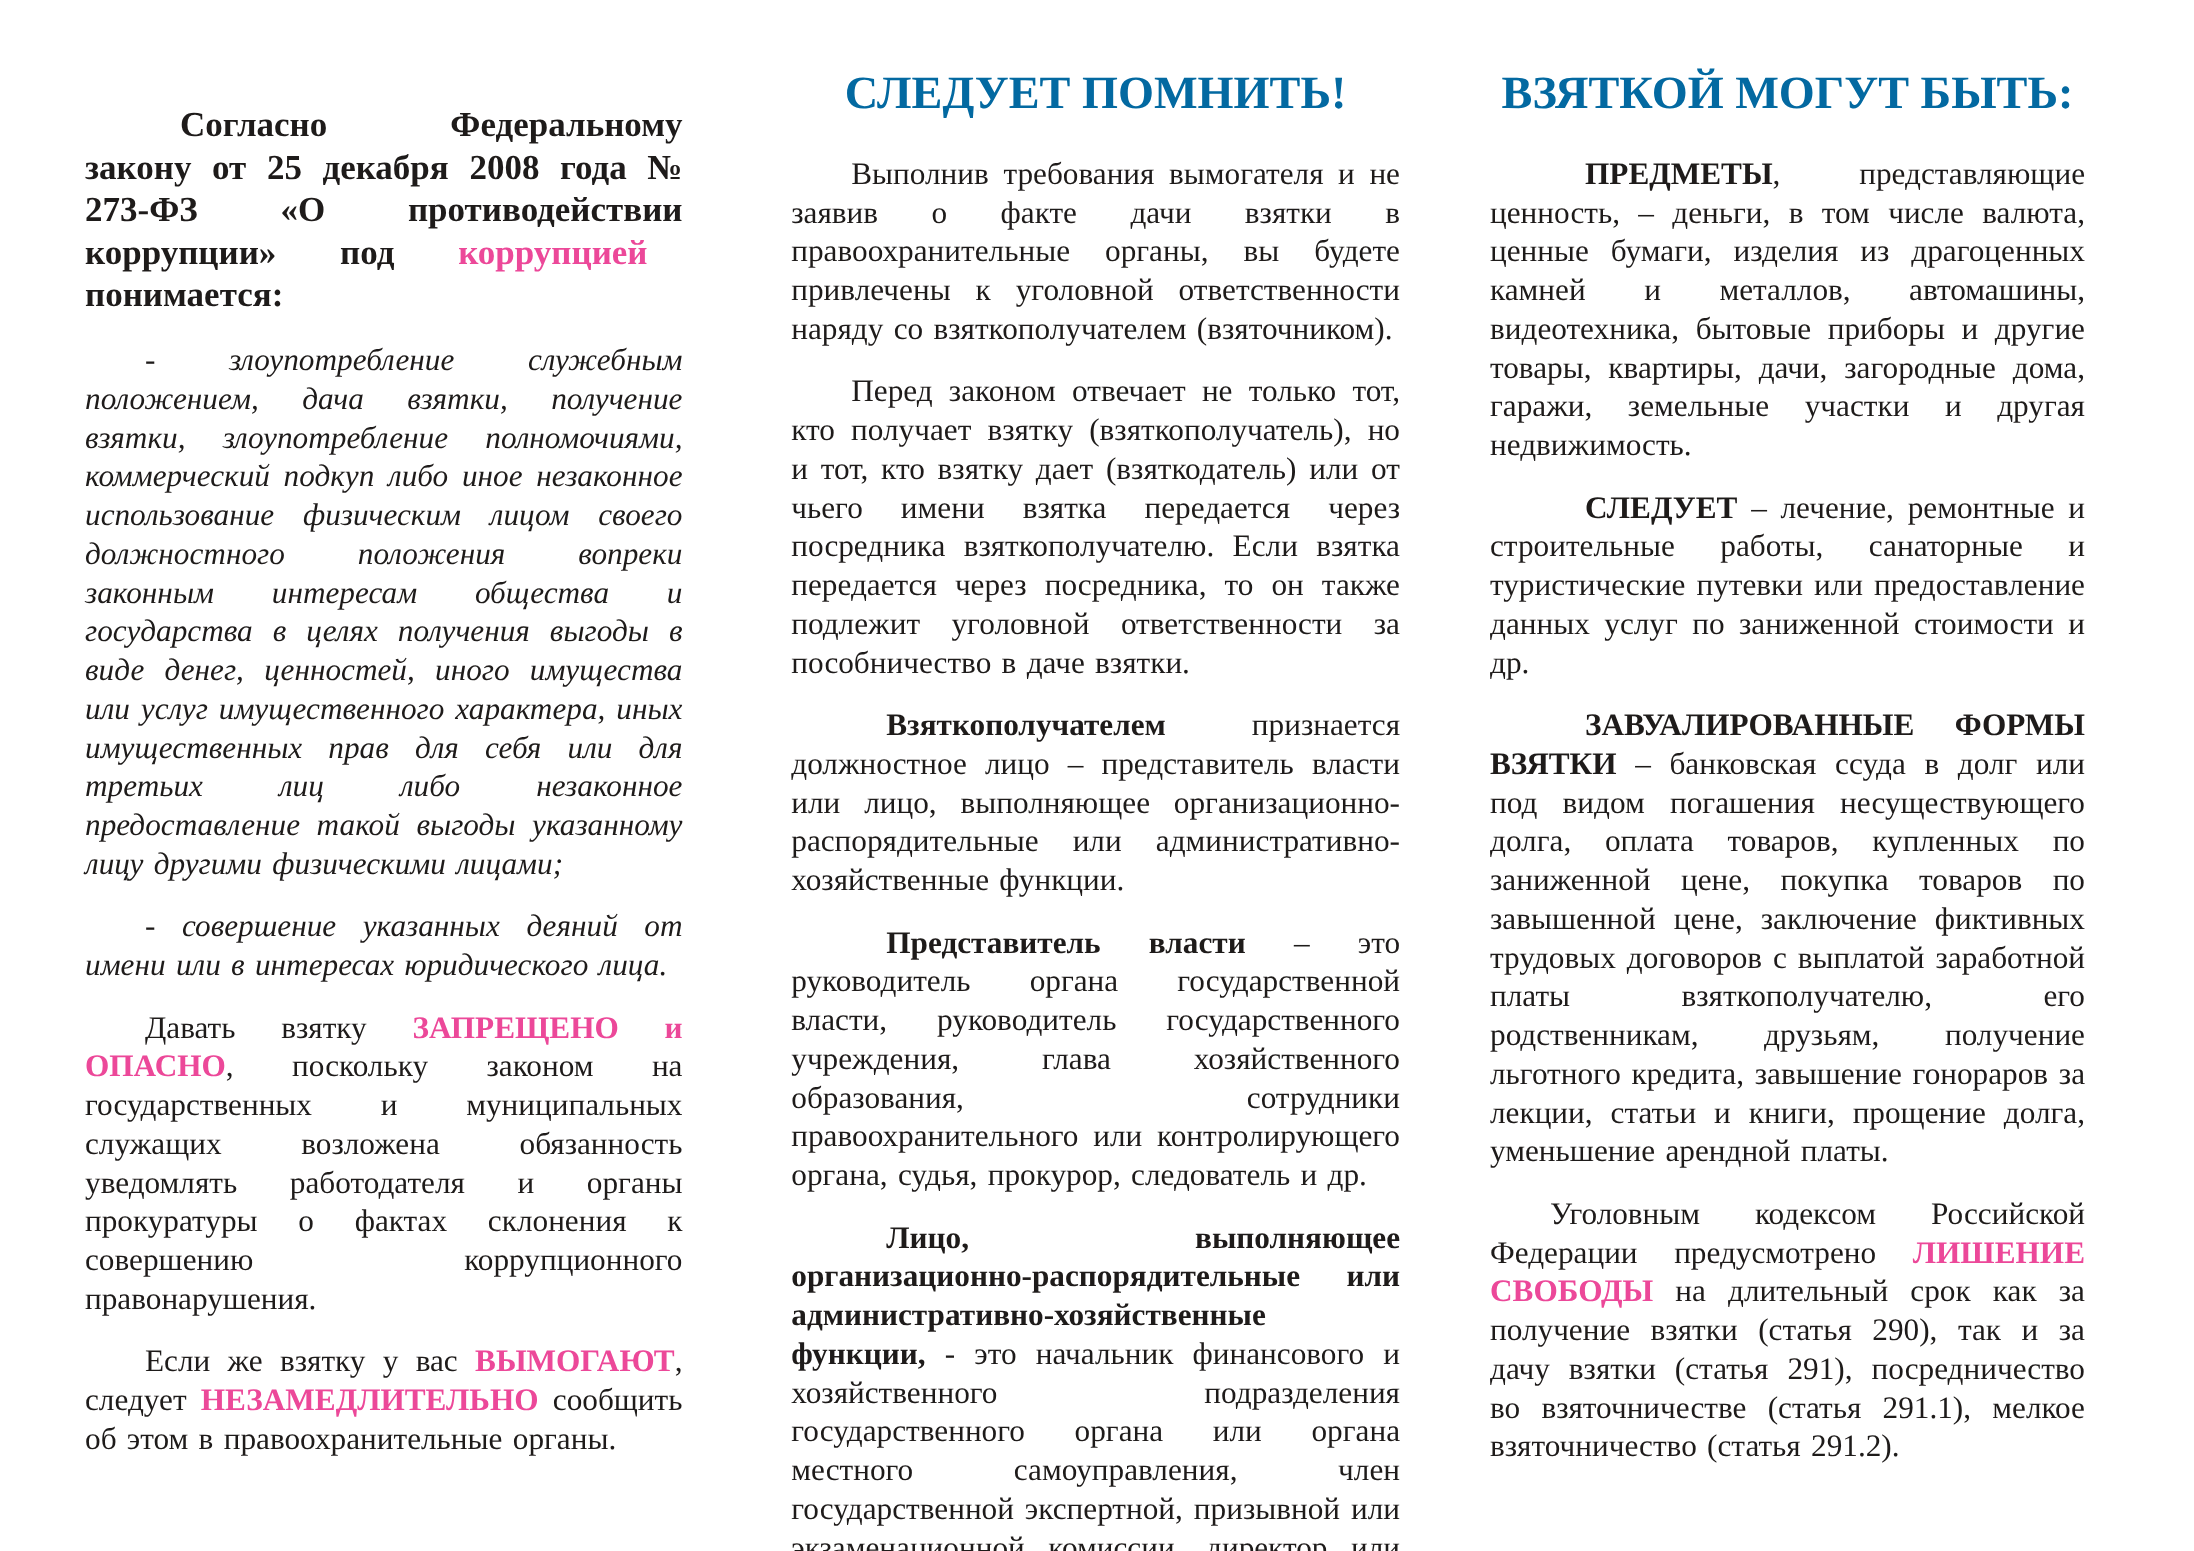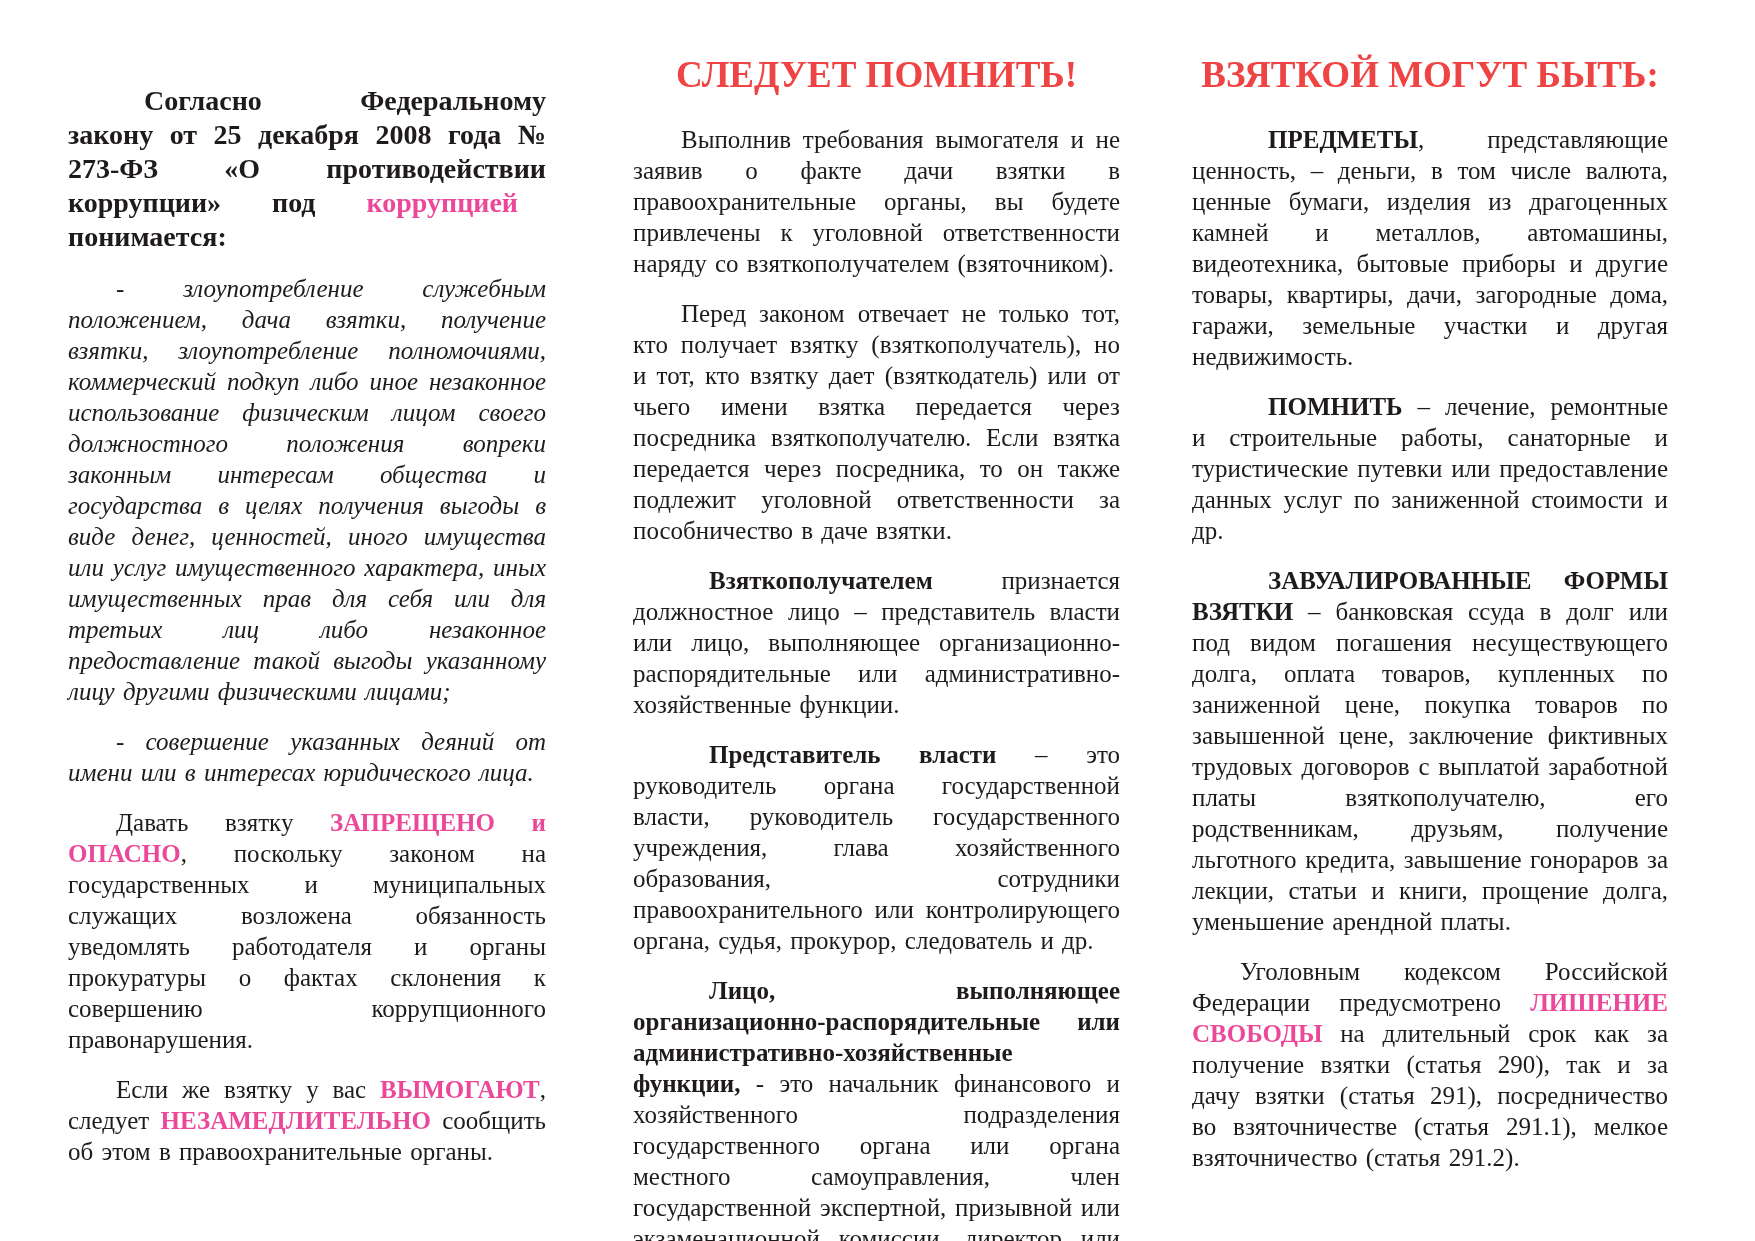--- a/index.html
+++ b/index.html
@@ -39,21 +39,21 @@
   .col p.italic {
     font-style: italic;
   }
   .heading {
     margin: 0 0 28px 0;
     font-size: 37px;
     line-height: 42px;
     font-weight: 700;
     text-align: center;
     text-indent: 0;
-    color: #ef4444;
+    color: #0369a1;
   }
   .run-bold { font-weight: 700; margin-left: 28px; }
   .run-red-bold { font-weight: 700; color: #ec4899; }
   .run-italic { font-style: italic; }
 </style>
 </head>
 <body>
 
 <div class="page">
 
@@ -70,18 +70,18 @@
     <p><span>Выполнив требования вымогателя и не заявив о факте дачи взятки в правоохранительные органы, вы будете привлечены к уголовной ответственности наряду со взяткополучателем (взяточником).</span></p>
     <p><span>Перед законом отвечает не только тот, кто получает взятку (взяткополучатель), но и тот, кто взятку дает (взяткодатель) или от чьего имени взятка передается через посредника взяткополучателю. Если взятка передается через посредника, то он также подлежит уголовной ответственности за пособничество в даче взятки.</span></p>
     <p><span class="run-bold">Взяткополучателем</span><span> признается должностное лицо – представитель власти или лицо, выполняющее организационно-распорядительные или административно-хозяйственные функции.</span></p>
     <p><span class="run-bold">Представитель власти</span><span> – это руководитель органа государственной власти, руководитель государственного учреждения, глава хозяйственного образования, сотрудники правоохранительного или контролирующего органа, судья, прокурор, следователь и др.</span></p>
     <p><span class="run-bold">Лицо, выполняющее организационно-распорядительные или административно-хозяйственные функции,</span><span> - это начальник финансового и хозяйственного подразделения государственного органа или органа местного самоуправления, член государственной экспертной, призывной или экзаменационной комиссии, директор или заведующий школы (детским садом), ректор вуза, декан факультета и др.</span></p>
   </div>
 
   <div class="col col-3">
     <h2 class="heading">ВЗЯТКОЙ МОГУТ БЫТЬ:</h2>
     <p><span class="run-bold">ПРЕДМЕТЫ</span><span>, представляющие ценность, – деньги, в том числе валюта, ценные бумаги, изделия из драгоценных камней и металлов, автомашины, видеотехника, бытовые приборы и другие товары, квартиры, дачи, загородные дома, гаражи, земельные участки и другая недвижимость.</span></p>
-    <p><span class="run-bold">ПОМНИТЬ</span><span> – лечение, ремонтные и строительные работы, санаторные и туристические путевки или предоставление данных услуг по заниженной стоимости и др.</span></p>
+    <p><span class="run-bold">СЛЕДУЕТ</span><span> – лечение, ремонтные и строительные работы, санаторные и туристические путевки или предоставление данных услуг по заниженной стоимости и др.</span></p>
     <p><span class="run-bold">ЗАВУАЛИРОВАННЫЕ ФОРМЫ ВЗЯТКИ</span><span> – банковская ссуда в долг или под видом погашения несуществующего долга, оплата товаров, купленных по заниженной цене, покупка товаров по завышенной цене, заключение фиктивных трудовых договоров с выплатой заработной платы взяткополучателю, его родственникам, друзьям, получение льготного кредита, завышение гонораров за лекции, статьи и книги, прощение долга, уменьшение арендной платы.</span></p>
     <p><span>Уголовным кодексом Российской Федерации предусмотрено </span><span class="run-red-bold">ЛИШЕНИЕ СВОБОДЫ</span><span> на длительный срок как за получение взятки (статья 290), так и за дачу взятки (статья 291), посредничество во взяточничестве (статья 291.1), мелкое взяточничество (статья 291.2).</span></p>
   </div>
 
 </div>
 
 </body></html>

